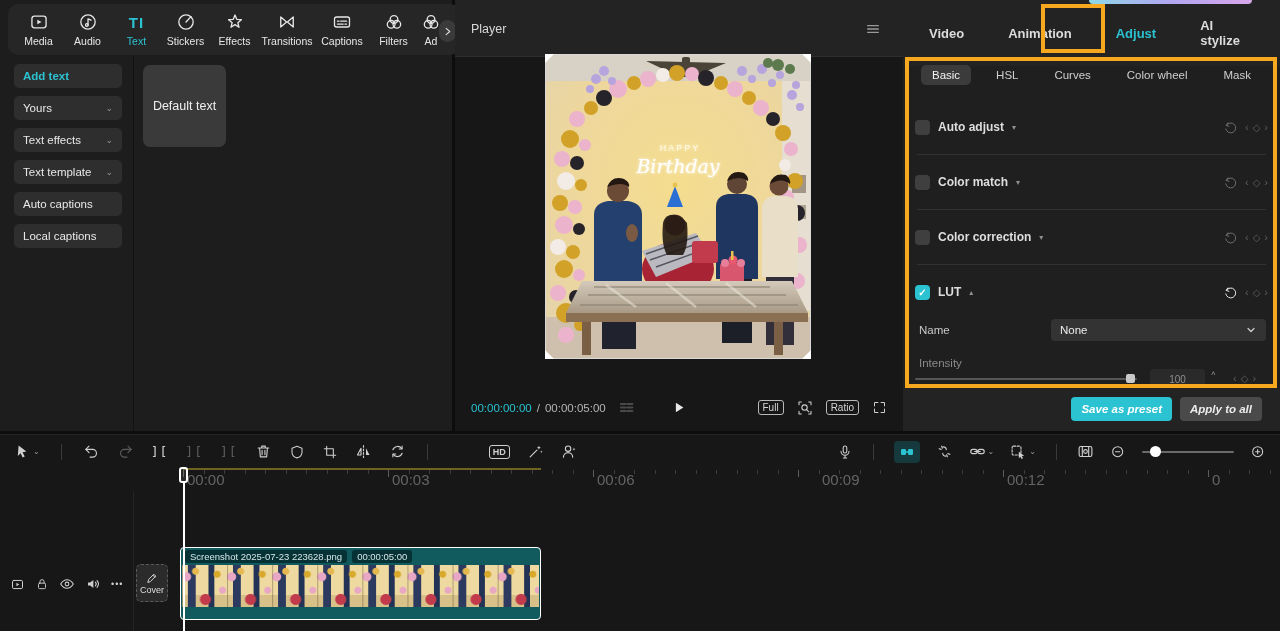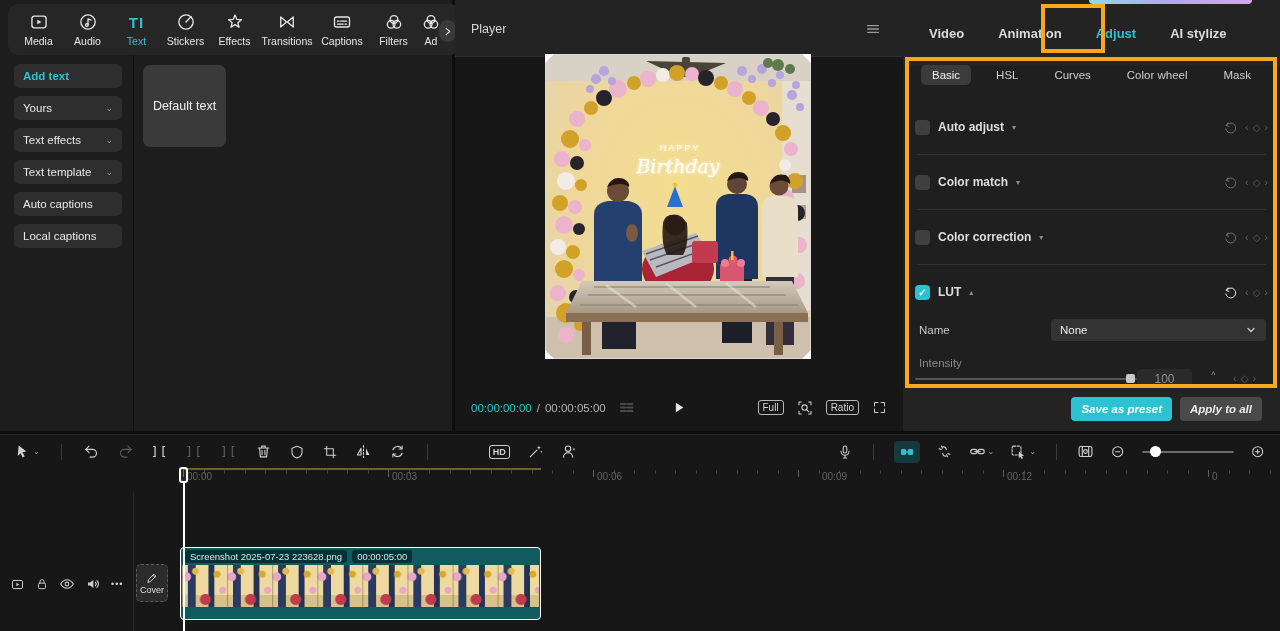--- a/index.html
+++ b/index.html
@@ -54,42 +54,42 @@
   #pc-play{position:absolute;left:50%;transform:translateX(-50%);color:#e8e8e8;cursor:pointer;}
   #pc-right{margin-left:auto;display:flex;align-items:center;gap:13px;}
   .boxed{border:1px solid #b9b9b9;border-radius:3px;font-size:10px;padding:1px 4px;color:#d5d5d5;cursor:pointer;}
   
   .neon1{font-size:9px;letter-spacing:2px;fill:#fffbe8;opacity:.95;}
   .neon2{font-family:"DejaVu Serif",serif;font-style:italic;font-size:19px;fill:#fff;}
 
   
   #right-panel{left:903px;top:0;width:377px;height:431px;background:#1f1f1f;}
   #rp-grad{left:1089px;top:0;width:163px;height:4px;background:linear-gradient(90deg,#8fd9e8,#b2a6f2,#d7a6ea);border-radius:0 0 4px 4px;}
-  #rp-tabs{position:absolute;left:0;top:0;right:0;height:66px;background:#232323;display:flex;align-items:center;gap:34px;padding:0 26px;}
+  #rp-tabs{position:absolute;left:0;top:0;right:0;height:66px;background:#232323;display:flex;align-items:center;gap:44px;padding:0 26px;}
   .rp-tab{font-size:13px;color:#dcdcdc;font-weight:bold;cursor:pointer;}
   .rp-tab.active{color:var(--accent);}
   #rp-subtabs{position:absolute;left:12px;top:63px;right:12px;height:24px;display:flex;align-items:center;justify-content:space-between;padding:0 6px;}
   .sub-tab{font-size:11.5px;color:#cfcfcf;padding:4px 11px;border-radius:5px;cursor:pointer;}
   .sub-tab.active{background:#3b3b3b;color:#f2f2f2;}
   .adj-row{position:absolute;left:12px;right:12px;height:20px;display:flex;align-items:center;gap:8px;}
   .chk{width:15px;height:15px;border-radius:4px;background:#3f3f3f;flex:0 0 auto;cursor:pointer;}
   .chk.on{background:var(--accent);color:#fff;display:flex;align-items:center;justify-content:center;font-size:10px;font-weight:bold;}
   .adj-label{font-size:12px;color:#dedede;font-weight:bold;}
   .adj-caret{font-size:8px;color:#8e8e8e;}
   .row-icons{margin-left:auto;display:flex;align-items:center;gap:7px;color:#6e6e6e;}
   .kf{display:flex;align-items:center;gap:4px;font-size:11px;color:#5d5d5d;}
   .kf .d{font-size:10px;}
   .rp-div{position:absolute;left:14px;right:14px;height:1px;background:#323232;}
   #name-row,#int-row{position:absolute;left:16px;right:14px;display:flex;align-items:center;}
   .rp-lab{font-size:11.5px;color:#c9c9c9;}
   #name-select{margin-left:auto;width:215px;height:22px;background:#333;border-radius:4px;display:flex;align-items:center;justify-content:space-between;padding:0 9px;font-size:11.5px;color:#ececec;cursor:pointer;}
   #int-row .rp-lab{color:#8a8a8a;}
   #int-slider{position:absolute;left:12px;top:378px;width:222px;height:2px;background:#575757;border-radius:2px;}
   #int-handle{position:absolute;right:2px;top:-4px;width:9px;height:9px;border-radius:2px;background:#c9c9c9;}
-  #int-value{position:absolute;left:234px;top:369px;width:55px;height:20px;background:#2a2a2a;border-radius:4px;color:#8f8f8f;font-size:12px;display:flex;align-items:center;justify-content:center;}
+  #int-value{position:absolute;left:247px;top:369px;width:55px;height:20px;background:#2a2a2a;border-radius:4px;color:#8f8f8f;font-size:10px;display:flex;align-items:center;justify-content:center;}
   #int-stepper{position:absolute;left:308px;top:369px;color:#9a9a9a;font-size:8px;line-height:9px;text-align:center;}
   #int-kf{position:absolute;left:330px;top:372px;}
   #rp-bottom{position:absolute;left:0;bottom:0;right:0;height:44px;background:#232323;display:flex;align-items:center;justify-content:flex-end;gap:8px;padding:0 18px;font-style:italic;}
   .rp-btn{height:24px;border-radius:4px;font-size:11.5px;display:flex;align-items:center;padding:0 10px;cursor:pointer;}
   #btn-save{background:var(--accent);color:#fff;font-weight:bold;}
   #btn-apply{background:#4a4a4a;color:#ececec;font-weight:bold;}
   
   #annot-tab{left:1041px;top:4px;width:64px;height:49px;border:4px solid var(--annot);pointer-events:none;z-index:40;}
   #annot-panel{left:905px;top:57px;width:372px;height:331px;border:4px solid var(--annot);pointer-events:none;z-index:40;}
 
@@ -103,21 +103,21 @@
   .tl-ic .cv{font-size:8px;color:#9a9a9a;}
   .split-txt{font-family:"DejaVu Sans Mono",monospace;font-size:13px;letter-spacing:1px;}
   #hd-badge{border:1.5px solid #cfcfcf;border-radius:3px;font-size:9px;font-weight:bold;padding:1px 3px;margin-left:40px;}
   #snap-btn{width:26px;height:22px;background:#15393d;border-radius:4px;display:flex;align-items:center;justify-content:center;color:var(--accent);}
   #tl-right{margin-left:auto;display:flex;align-items:center;gap:16px;}
   #zoom-slider{position:relative;width:92px;height:2px;background:#6a6a6a;border-radius:2px;}
   #zoom-handle{position:absolute;left:8px;top:-5px;width:11px;height:11px;border-radius:50%;background:#fff;}
   #ruler{position:absolute;left:0;top:33px;right:0;height:23px;}
   .tick-min{position:absolute;top:2px;width:1px;height:4px;background:#3d3d3d;}
   .tick-maj{position:absolute;top:2px;width:1px;height:7px;background:#5d5d5d;}
-  .tick-lab{position:absolute;top:3px;font-size:10px;color:#646464;white-space:nowrap;}
+  .tick-lab{position:absolute;top:3px;font-size:15px;color:#646464;white-space:nowrap;}
   #clip-range{left:183px;top:33px;width:358px;height:2px;background:#7a6a20;opacity:.9;}
   #tl-divider{left:133px;top:56px;width:1px;height:141px;background:#242424;}
   #playhead{left:179px;top:32px;width:9px;height:16px;border:2px solid #fff;border-radius:3px;background:rgba(255,255,255,.08);z-index:30;}
   #playhead-line{left:183px;top:46px;width:1.5px;height:151px;background:#fff;z-index:30;}
   #track-controls{position:absolute;left:10px;top:141px;width:120px;display:flex;align-items:center;gap:10px;color:#cfcfcf;}
   #cover-btn{position:absolute;left:136px;top:129px;width:32px;height:38px;background:#2b2b2b;border:1px dashed #5a5a5a;border-radius:5px;display:flex;flex-direction:column;align-items:center;justify-content:center;gap:0;color:#dedede;cursor:pointer;}
   #cover-btn span{font-size:9px;}
   #clip{left:180px;top:112px;width:361px;height:73px;background:#115a5e;border:1.5px solid #fff;border-radius:4px;overflow:hidden;cursor:pointer;}
   #clip-head{display:flex;gap:5px;padding:2px 4px;height:17px;align-items:center;}
   .clip-badge{background:rgba(5,42,46,.85);border-radius:3px;font-size:9.5px;color:#d4e8e8;padding:1px 5px;white-space:nowrap;}

